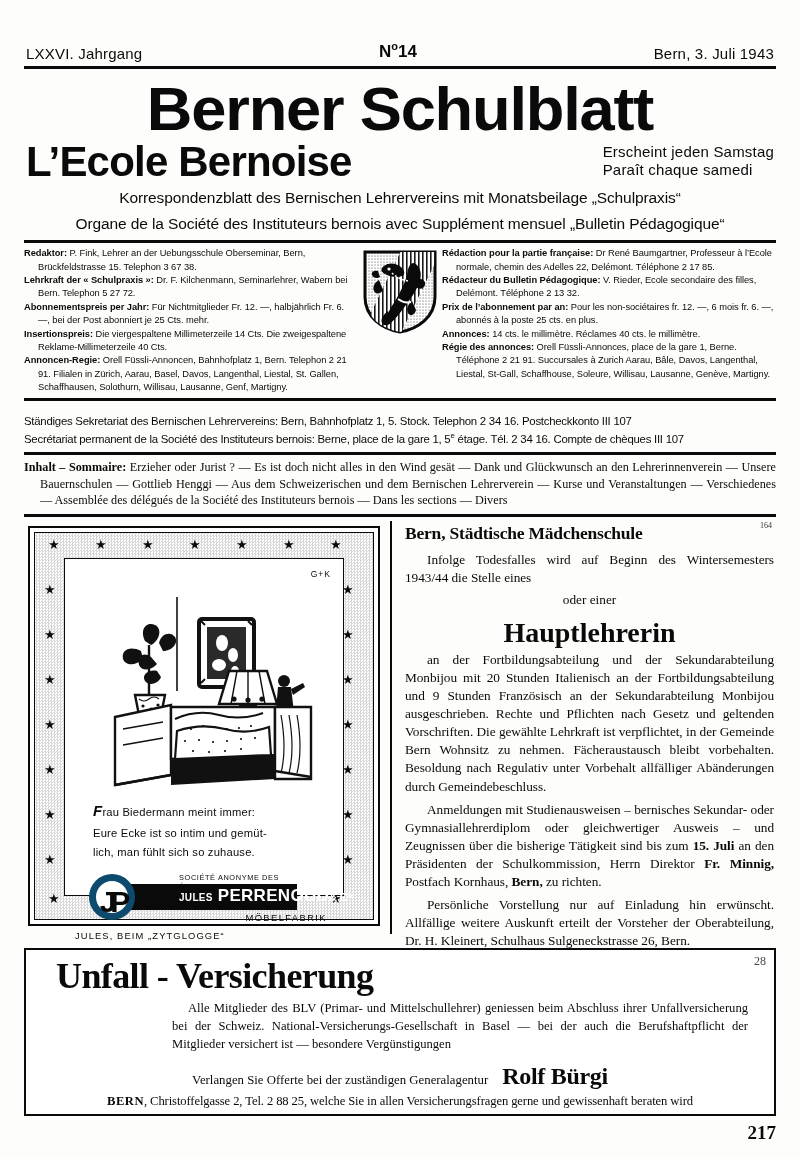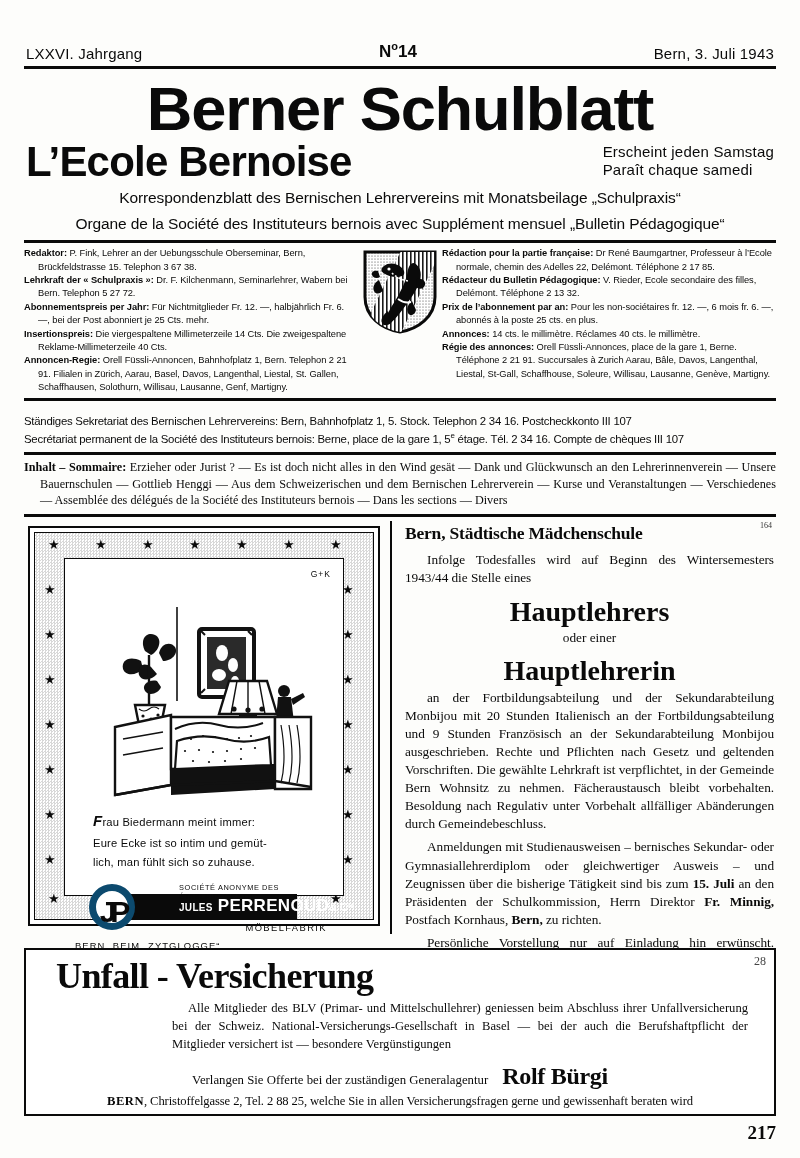--- a/index.html
+++ b/index.html
@@ -126,21 +126,21 @@
   }
   .fad-stars {
     position:absolute; inset:4px;
     background:
       repeating-conic-gradient(#d8d8d8 0% 25%, #ffffff 0% 50%) 0 0/3px 3px;
     border:1px solid #0a0a0a;
   }
   .fad-inner {
     position:absolute; left:34px; right:34px; top:30px; bottom:28px;
     background:#fff; border:1.5px solid #0a0a0a;
-    padding:22px 10px;
+    padding:12px 10px;
     display:flex; flex-direction:column;
   }
   .star { position:absolute; font-size:13px; line-height:1; color:#0a0a0a; }
   .gk { position:absolute; right:12px; top:10px; font-family:"Liberation Sans",sans-serif; font-size:8.5px; letter-spacing:1px;}
   .illus { height:215px; position:relative; margin-top:8px; }
   .adtext {
     font-family:"Liberation Sans", sans-serif;
     font-size:11.2px; line-height:1.7; letter-spacing:.2px;
     padding-left:18px; margin-top:4px;
   }
@@ -447,33 +447,32 @@
             <div>Eure Ecke ist so intim und gemüt-</div>
             <div>lich, man fühlt sich so zuhause.</div>
           </div>
 
           <div class="logo-row">
             <div class="logo-bar"></div>
             <div class="logo-mark">JP</div>
             <div class="logo-sa">SOCIÉTÉ ANONYME DES ÉTABLISSEMENTS</div>
             <div class="logo-name"><span class="sm">JULES</span> <span>PERRENOUD</span><span class="cie">&amp; Cᴵᵉ</span></div>
             <div class="logo-mf">MÖBELFABRIK</div>
-            <div class="logo-city">BERN, BEIM „ZYTGLOGGE“</div>
+            <div class="logo-city">JULES, BEIM „ZYTGLOGGE“</div>
           </div>
         </div>
       </div>
     </div>
 
     <div class="col-div"></div>
 
     <div class="col-right">
       <div class="cornernum">164</div>
       <h2 class="art-head">Bern, Städtische Mädchenschule</h2>
       <p class="art-p">Infolge Todesfalles wird auf Beginn des Wintersemesters 1943/44 die Stelle eines</p>
-      <div class="art-big">Hauptlehrers</div>
       <div class="art-mid">oder einer</div>
       <div class="art-big">Hauptlehrerin</div>
       <p class="art-p">an der Fortbildungsabteilung und der Sekundarabteilung Monbijou mit 20 Stunden Italienisch an der Fortbildungsabteilung und 9 Stunden Französisch an der Sekundarabteilung Monbijou ausgeschrieben. Rechte und Pflichten nach Gesetz und geltenden Vorschriften. Die gewählte Lehrkraft ist verpflichtet, in der Gemeinde Bern Wohnsitz zu nehmen. Fächeraustausch bleibt vorbehalten. Besoldung nach Regulativ unter Vorbehalt allfälliger Abänderungen durch Gemeindebeschluss.</p>
       <p class="art-p">
         <span>Anmeldungen mit Studienausweisen – bernisches Sekundar- oder Gymnasiallehrerdiplom oder gleichwertiger Ausweis – und Zeugnissen über die bisherige Tätigkeit sind bis zum </span><b>15. Juli</b><span> an den Präsidenten der Schulkommission, Herrn Direktor </span><b>Fr. Minnig,</b><span> Postfach Kornhaus, </span><b>Bern,</b><span> zu richten.</span>
       </p>
       <p class="art-p">Persönliche Vorstellung nur auf Einladung hin erwünscht. Allfällige weitere Auskunft erteilt der Vorsteher der Oberabteilung, Dr. H. Kleinert, Schulhaus Sulgeneckstrasse 26, Bern.</p>
     </div>
   </div>
 

